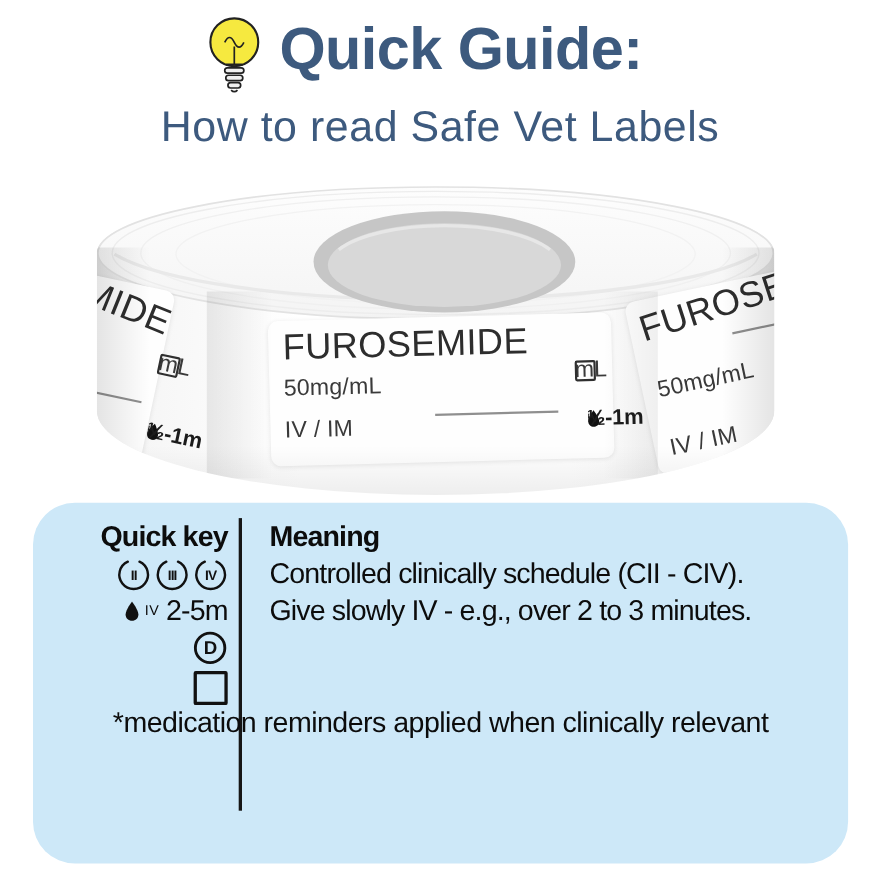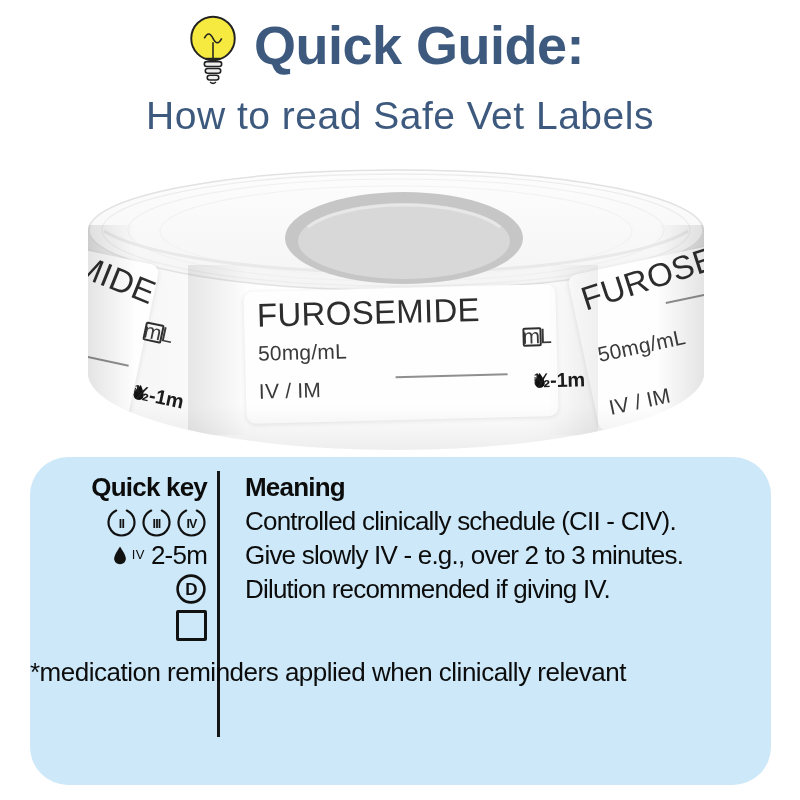--- a/index.html
+++ b/index.html
@@ -37,21 +37,21 @@
   .kdivider{position:absolute;left:187px;top:14px;width:3px;height:266px;background:#161616;}
   .krow{display:flex;min-height:34px;line-height:34px;}
   .sym{width:187px;display:flex;justify-content:flex-end;align-items:flex-start;
        padding-right:10px;box-sizing:border-box;}
   .mean{padding-left:28px;}
   .bold{font-weight:bold;}
   .circles{display:flex;gap:4px;align-items:flex-end;height:34px;}
   .kdrop-row{display:flex;align-items:center;height:34px;gap:2px;}
   .kdrop-route{font-size:13px;font-weight:500;letter-spacing:0.5px;margin:0 4px 0 3px;}
   .kcheckbox{display:inline-block;width:25px;height:25px;border:3px solid #111;border-radius:2px;margin-top:4px;}
-  .footnote{margin-top:16px;text-align:left;width:741px;font-size:26px;letter-spacing:-0.5px;}
+  .footnote{margin-top:0;text-align:center;width:741px;font-size:26px;letter-spacing:-0.5px;}
   svg text{font-family:"Liberation Sans", sans-serif;}
 </style>
 </head>
 <body>
 
 <div class="canvas">
 
   <svg class="bulb" viewBox="0 0 60 80">
     <circle cx="30" cy="27" r="22.5" fill="#f6e93f" stroke="#222" stroke-width="2"></circle>
     <path d="M21 27 q4.5 -9 9 0 q4.5 9 9 0" fill="none" stroke="#222" stroke-width="1.6"></path>
@@ -186,21 +186,20 @@
         <div class="mean">Give slowly IV - e.g., over 2 to 3 minutes.</div>
       </div>
 
       <div class="krow">
         <div class="sym">
           <svg width="32" height="32" viewBox="0 0 32 32" style="margin-top:1px;">
             <circle cx="16" cy="16" r="13.4" fill="none" stroke="#111" stroke-width="2.6"></circle>
             <text x="16" y="22" text-anchor="middle" font-size="17" font-weight="bold" fill="#111">D</text>
           </svg>
         </div>
-        <div class="mean">Dilution recommended if giving IV.</div>
       </div>
 
       <div class="krow">
         <div class="sym">
           <span class="kcheckbox"></span>
         </div>
         <div class="mean">
         </div>
       </div>
 

